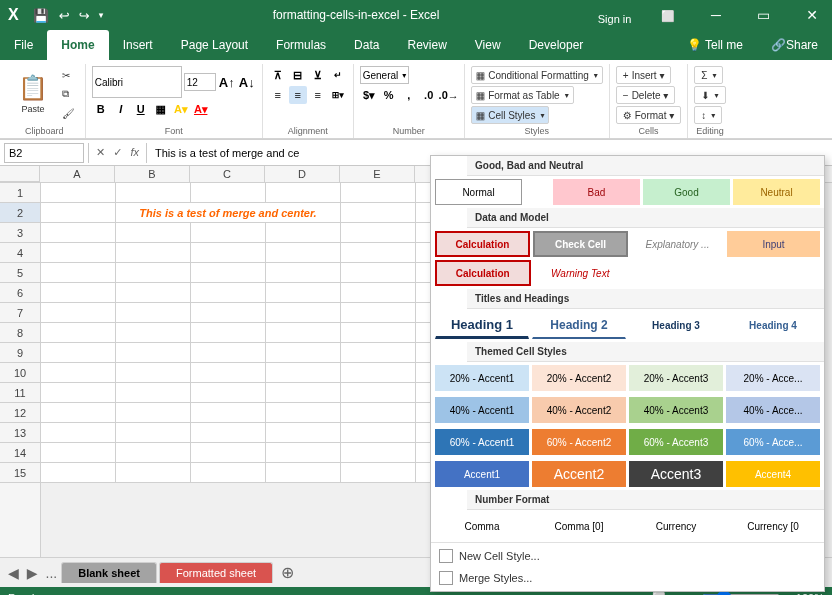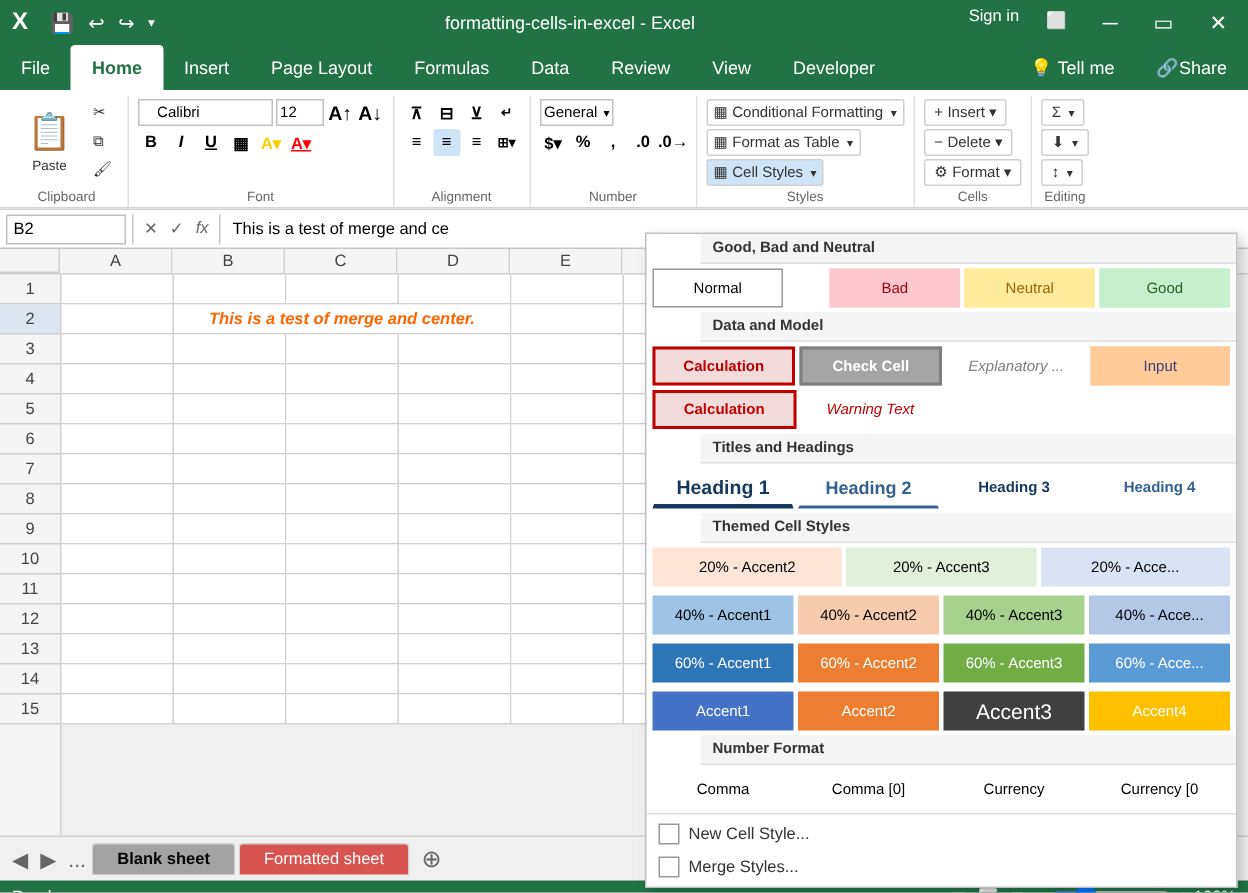--- a/index.html
+++ b/index.html
@@ -5,21 +5,21 @@
     * { box-sizing: border-box; margin: 0; padding: 0; font-family: 'Segoe UI', Arial, sans-serif; }
     body { width: 832px; height: 595px; overflow: hidden; background: #f0f0f0; font-size: 11px; }
 
     
     .title-bar {
       display: flex; align-items: center; justify-content: space-between;
       background: #217346; height: 30px; padding: 0 8px; color: white;
     }
     .title-bar-left { display: flex; align-items: center; gap: 4px; }
     .title-bar-center { font-size: 12px; font-weight: 400; color: white; }
-    .title-bar-right { display: flex; align-items: flex-start; gap: 12px; font-size: 12px; }
+    .title-bar-right { display: flex; align-items: flex-end; gap: 24px; font-size: 12px; }
     .title-bar-btn { color: white; background: none; border: none; cursor: pointer; font-size: 14px; padding: 2px 6px; }
 
     
     .ribbon { background: #ffffff; border-bottom: 1px solid #d0d0d0; }
     .ribbon-tabs { display: flex; background: #217346; height: 30px; }
     .ribbon-tab {
       padding: 0 14px; display: flex; align-items: center; cursor: pointer;
       color: white; font-size: 12px; height: 30px;
     }
     .ribbon-tab.active { background: white; color: #217346; font-weight: 600; border-radius: 3px 3px 0 0; }
@@ -83,21 +83,21 @@
     .status-right { display: flex; align-items: center; gap: 8px; }
     .zoom-control { display: flex; align-items: center; gap: 4px; }
 
     
     .rb-large { display: flex; flex-direction: column; align-items: center; justify-content: center; width: 46px; height: 56px; cursor: pointer; border-radius: 3px; font-size: 9px; gap: 2px; color: #333; }
 
     .rb-small { display: flex; align-items: center; gap: 3px; height: 18px; padding: 1px 4px; cursor: pointer; border-radius: 2px; font-size: 10px; color: #333; white-space: nowrap; }
 
     .rb-col { display: flex; flex-direction: column; gap: 1px; }
 
-    .font-selector { width: 90px; height: 18px; border: 1px solid #c0c0c0; font-size: 10px; padding: 0 12px; }
+    .font-selector { width: 90px; height: 32px; border: 1px solid #c0c0c0; font-size: 10px; padding: 0 2px; }
     .size-selector { width: 32px; height: 18px; border: 1px solid #c0c0c0; font-size: 10px; padding: 0 2px; }
 
     .format-btn { width: 18px; height: 18px; display: flex; align-items: center; justify-content: center; cursor: pointer; border-radius: 2px; font-size: 11px; font-weight: bold; }
 
     
     .cell-styles-dropdown {
       position: absolute; top: 155px; left: 430px; width: 395px; background: white;
       border: 1px solid #c0c0c0; box-shadow: 3px 3px 8px rgba(0,0,0,0.2); z-index: 100;
       font-size: 11px;
     }
@@ -127,21 +127,21 @@
     .cs-accent4 { background: #dae3f3; font-size: 10px; }
     .cs-accent1-40 { background: #9dc3e6; font-size: 10px; }
     .cs-accent2-40 { background: #f8cbad; font-size: 10px; }
     .cs-accent3-40 { background: #a9d18e; font-size: 10px; }
     .cs-accent4-40 { background: #b4c7e7; font-size: 10px; }
     .cs-accent1-60 { background: #2e75b6; color: white; font-size: 10px; }
     .cs-accent2-60 { background: #ed7d31; color: white; font-size: 10px; }
     .cs-accent3-60 { background: #70ad47; color: white; font-size: 10px; }
     .cs-accent4-60 { background: #5b9bd5; color: white; font-size: 10px; }
     .cs-accent1-solid { background: #4472c4; color: white; font-size: 10px; }
-    .cs-accent2-solid { background: #ed7d31; color: white; font-size: 10px; }
+    .cs-accent2-solid { background: #ed7d31; color: white; font-size: 14px; }
     .cs-accent3-solid { background: #404040; color: white; font-size: 14px; }
     .cs-accent4-solid { background: #ffc000; color: white; font-size: 10px; }
 
     .cs-menu-item { display: flex; align-items: center; gap: 6px; padding: 4px 8px; cursor: pointer; color: #333; }
     .cs-menu-icon { width: 14px; height: 14px; border: 1px solid #999; display: inline-block; }
 
     .dropdown-arrow { font-size: 8px; margin-left: 2px; }
   </style>
 </head>
 <body>
@@ -520,22 +520,22 @@
     </div>
   </div>
 </div>
 
 <div class="cell-styles-dropdown">
 
   <div class="cs-section-header">Good, Bad and Neutral</div>
   <div class="cs-row">
     <div class="cs-cell cs-normal">Normal</div>
     <div class="cs-cell cs-bad">Bad</div>
+    <div class="cs-cell cs-good">Good</div>
     <div class="cs-cell cs-neutral">Neutral</div>
-    <div class="cs-cell cs-good">Good</div>
   </div>
 
   <div class="cs-section-header">Data and Model</div>
   <div class="cs-row">
     <div class="cs-cell cs-calculation">Calculation</div>
     <div class="cs-cell cs-check">Check Cell</div>
     <div class="cs-cell cs-explanatory">Explanatory ...</div>
     <div class="cs-cell cs-input">Input</div>
   </div>
   <div class="cs-row" style="padding-top:0;">
@@ -548,20 +548,21 @@
   <div class="cs-section-header">Titles and Headings</div>
   <div class="cs-row">
     <div class="cs-cell cs-h1">Heading 1</div>
     <div class="cs-cell cs-h2">Heading 2</div>
     <div class="cs-cell cs-h3">Heading 3</div>
     <div class="cs-cell cs-h4">Heading 4</div>
   </div>
 
   <div class="cs-section-header">Themed Cell Styles</div>
   <div class="cs-row">
+    <div class="cs-cell cs-accent1">20% - Accent1</div>
     <div class="cs-cell cs-accent2">20% - Accent2</div>
     <div class="cs-cell cs-accent3">20% - Accent3</div>
     <div class="cs-cell cs-accent4">20% - Acce...</div>
   </div>
   <div class="cs-row">
     <div class="cs-cell cs-accent1-40">40% - Accent1</div>
     <div class="cs-cell cs-accent2-40">40% - Accent2</div>
     <div class="cs-cell cs-accent3-40">40% - Accent3</div>
     <div class="cs-cell cs-accent4-40">40% - Acce...</div>
   </div>

